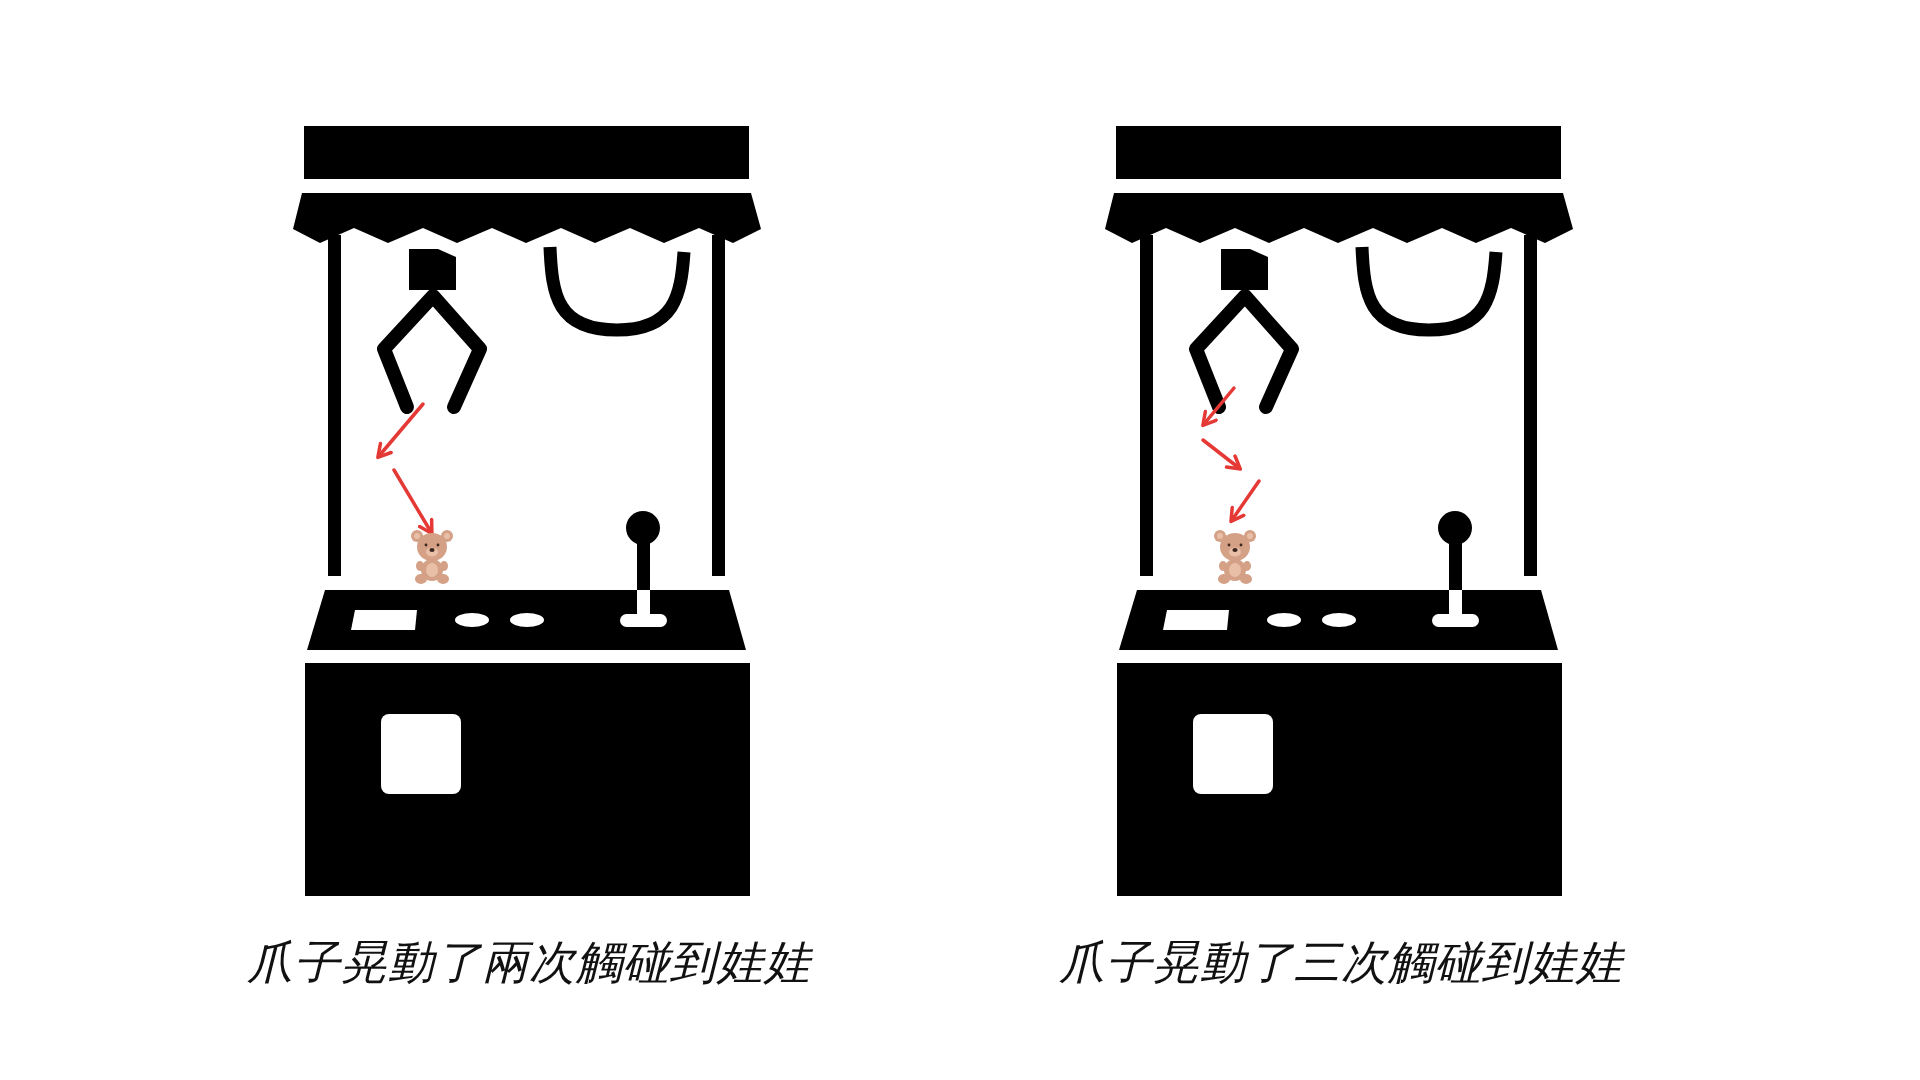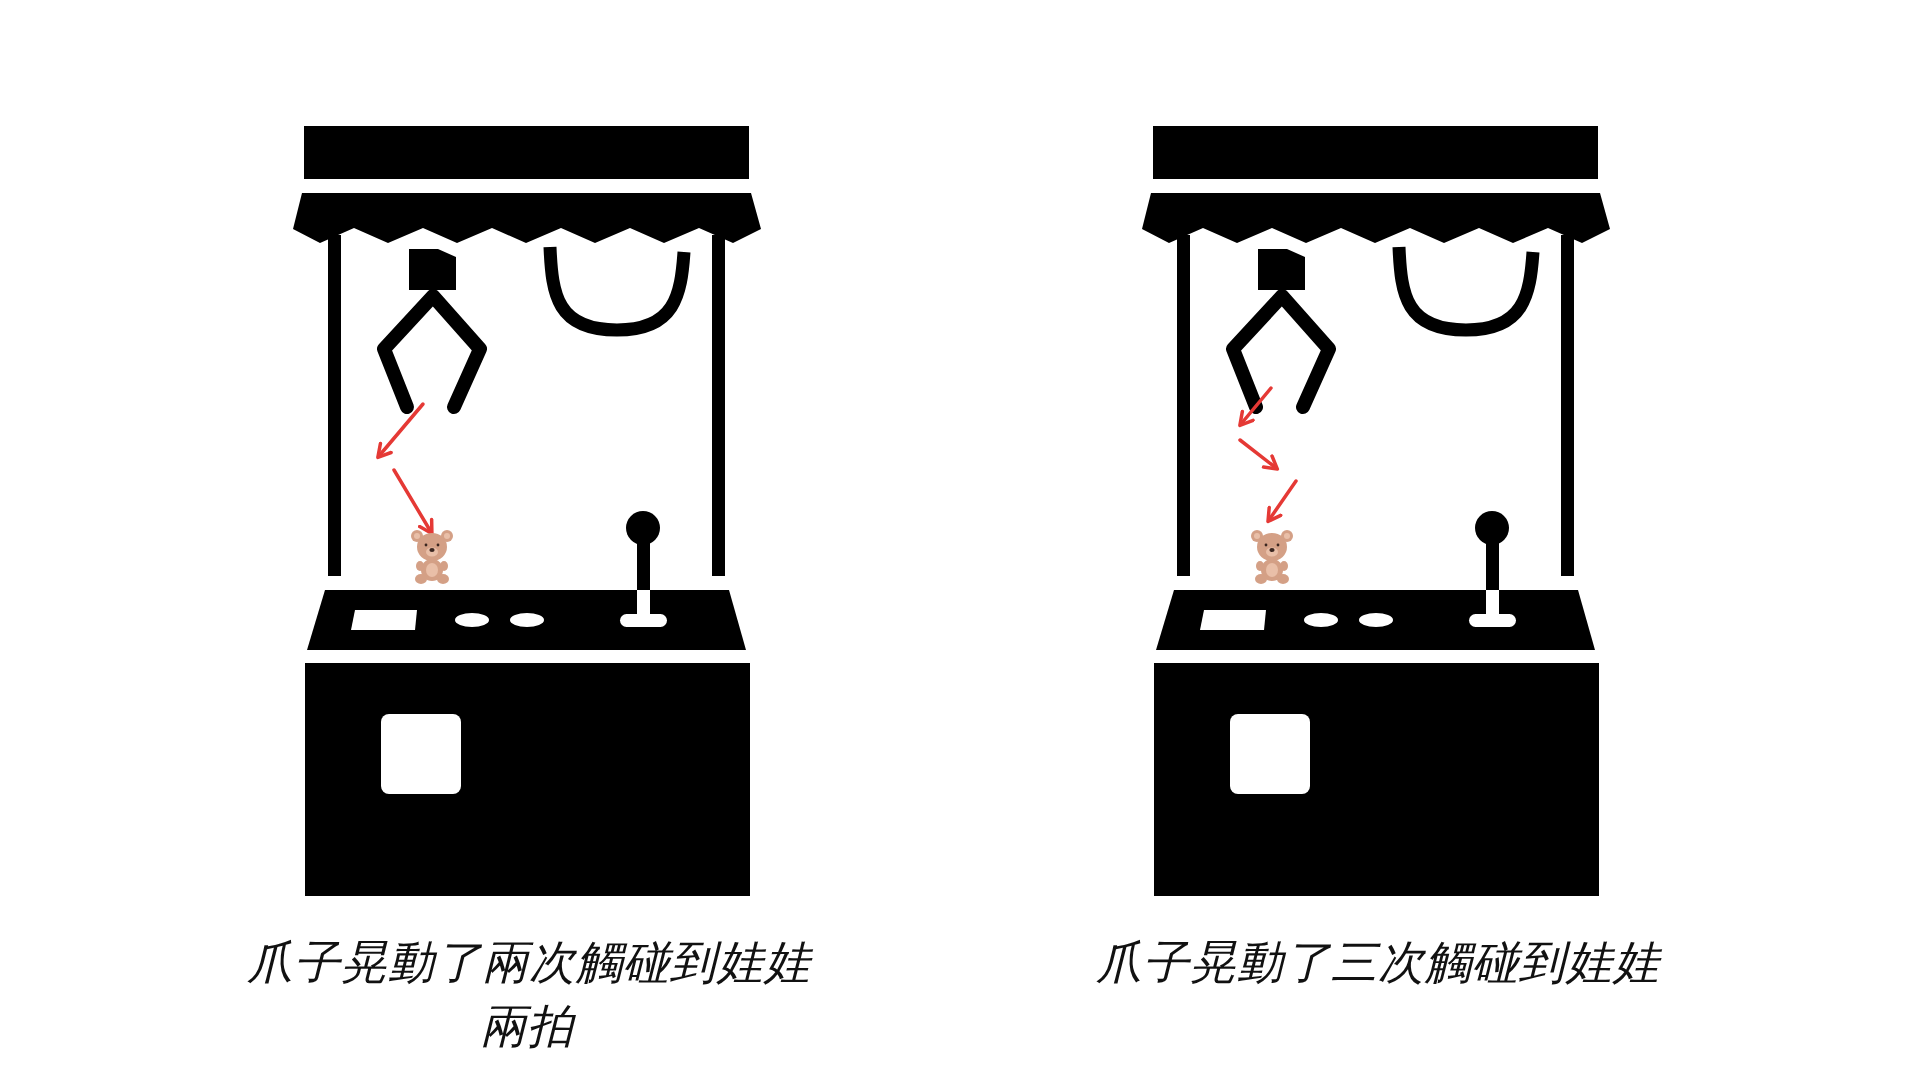--- a/index.html
+++ b/index.html
@@ -110,24 +110,23 @@
 
     <g>
       <line x1="176" y1="284" x2="132" y2="336" stroke="#e53935" stroke-width="3.5" stroke-linecap="round" marker-end="url(#arrowhead)"></line>
       <line x1="147" y1="350" x2="184" y2="412" stroke="#e53935" stroke-width="3.5" stroke-linecap="round" marker-end="url(#arrowhead)"></line>
     </g>
     <g transform="translate(164,408)">
       <use href="#bear"></use>
     </g>
   </svg>
   <div class="caption line1">爪子晃動了兩次觸碰到娃娃</div>
-  <div class="caption line2">兩拍</div>
 </div>
 
-<div class="panel" style="left:1096px;">
+<div class="panel" style="left:1059px;">
   <svg class="machine" width="560" height="800" viewBox="0 0 560 800">
     <use href="#machine"></use>
 
     <g>
       <line x1="175" y1="268" x2="145" y2="304" stroke="#e53935" stroke-width="3.5" stroke-linecap="round" marker-end="url(#arrowhead)"></line>
       <line x1="144" y1="320" x2="180" y2="348" stroke="#e53935" stroke-width="3.5" stroke-linecap="round" marker-end="url(#arrowhead)"></line>
       <line x1="200" y1="361" x2="173" y2="400" stroke="#e53935" stroke-width="3.5" stroke-linecap="round" marker-end="url(#arrowhead)"></line>
     </g>
     <g transform="translate(155,408)">
       <use href="#bear"></use>

